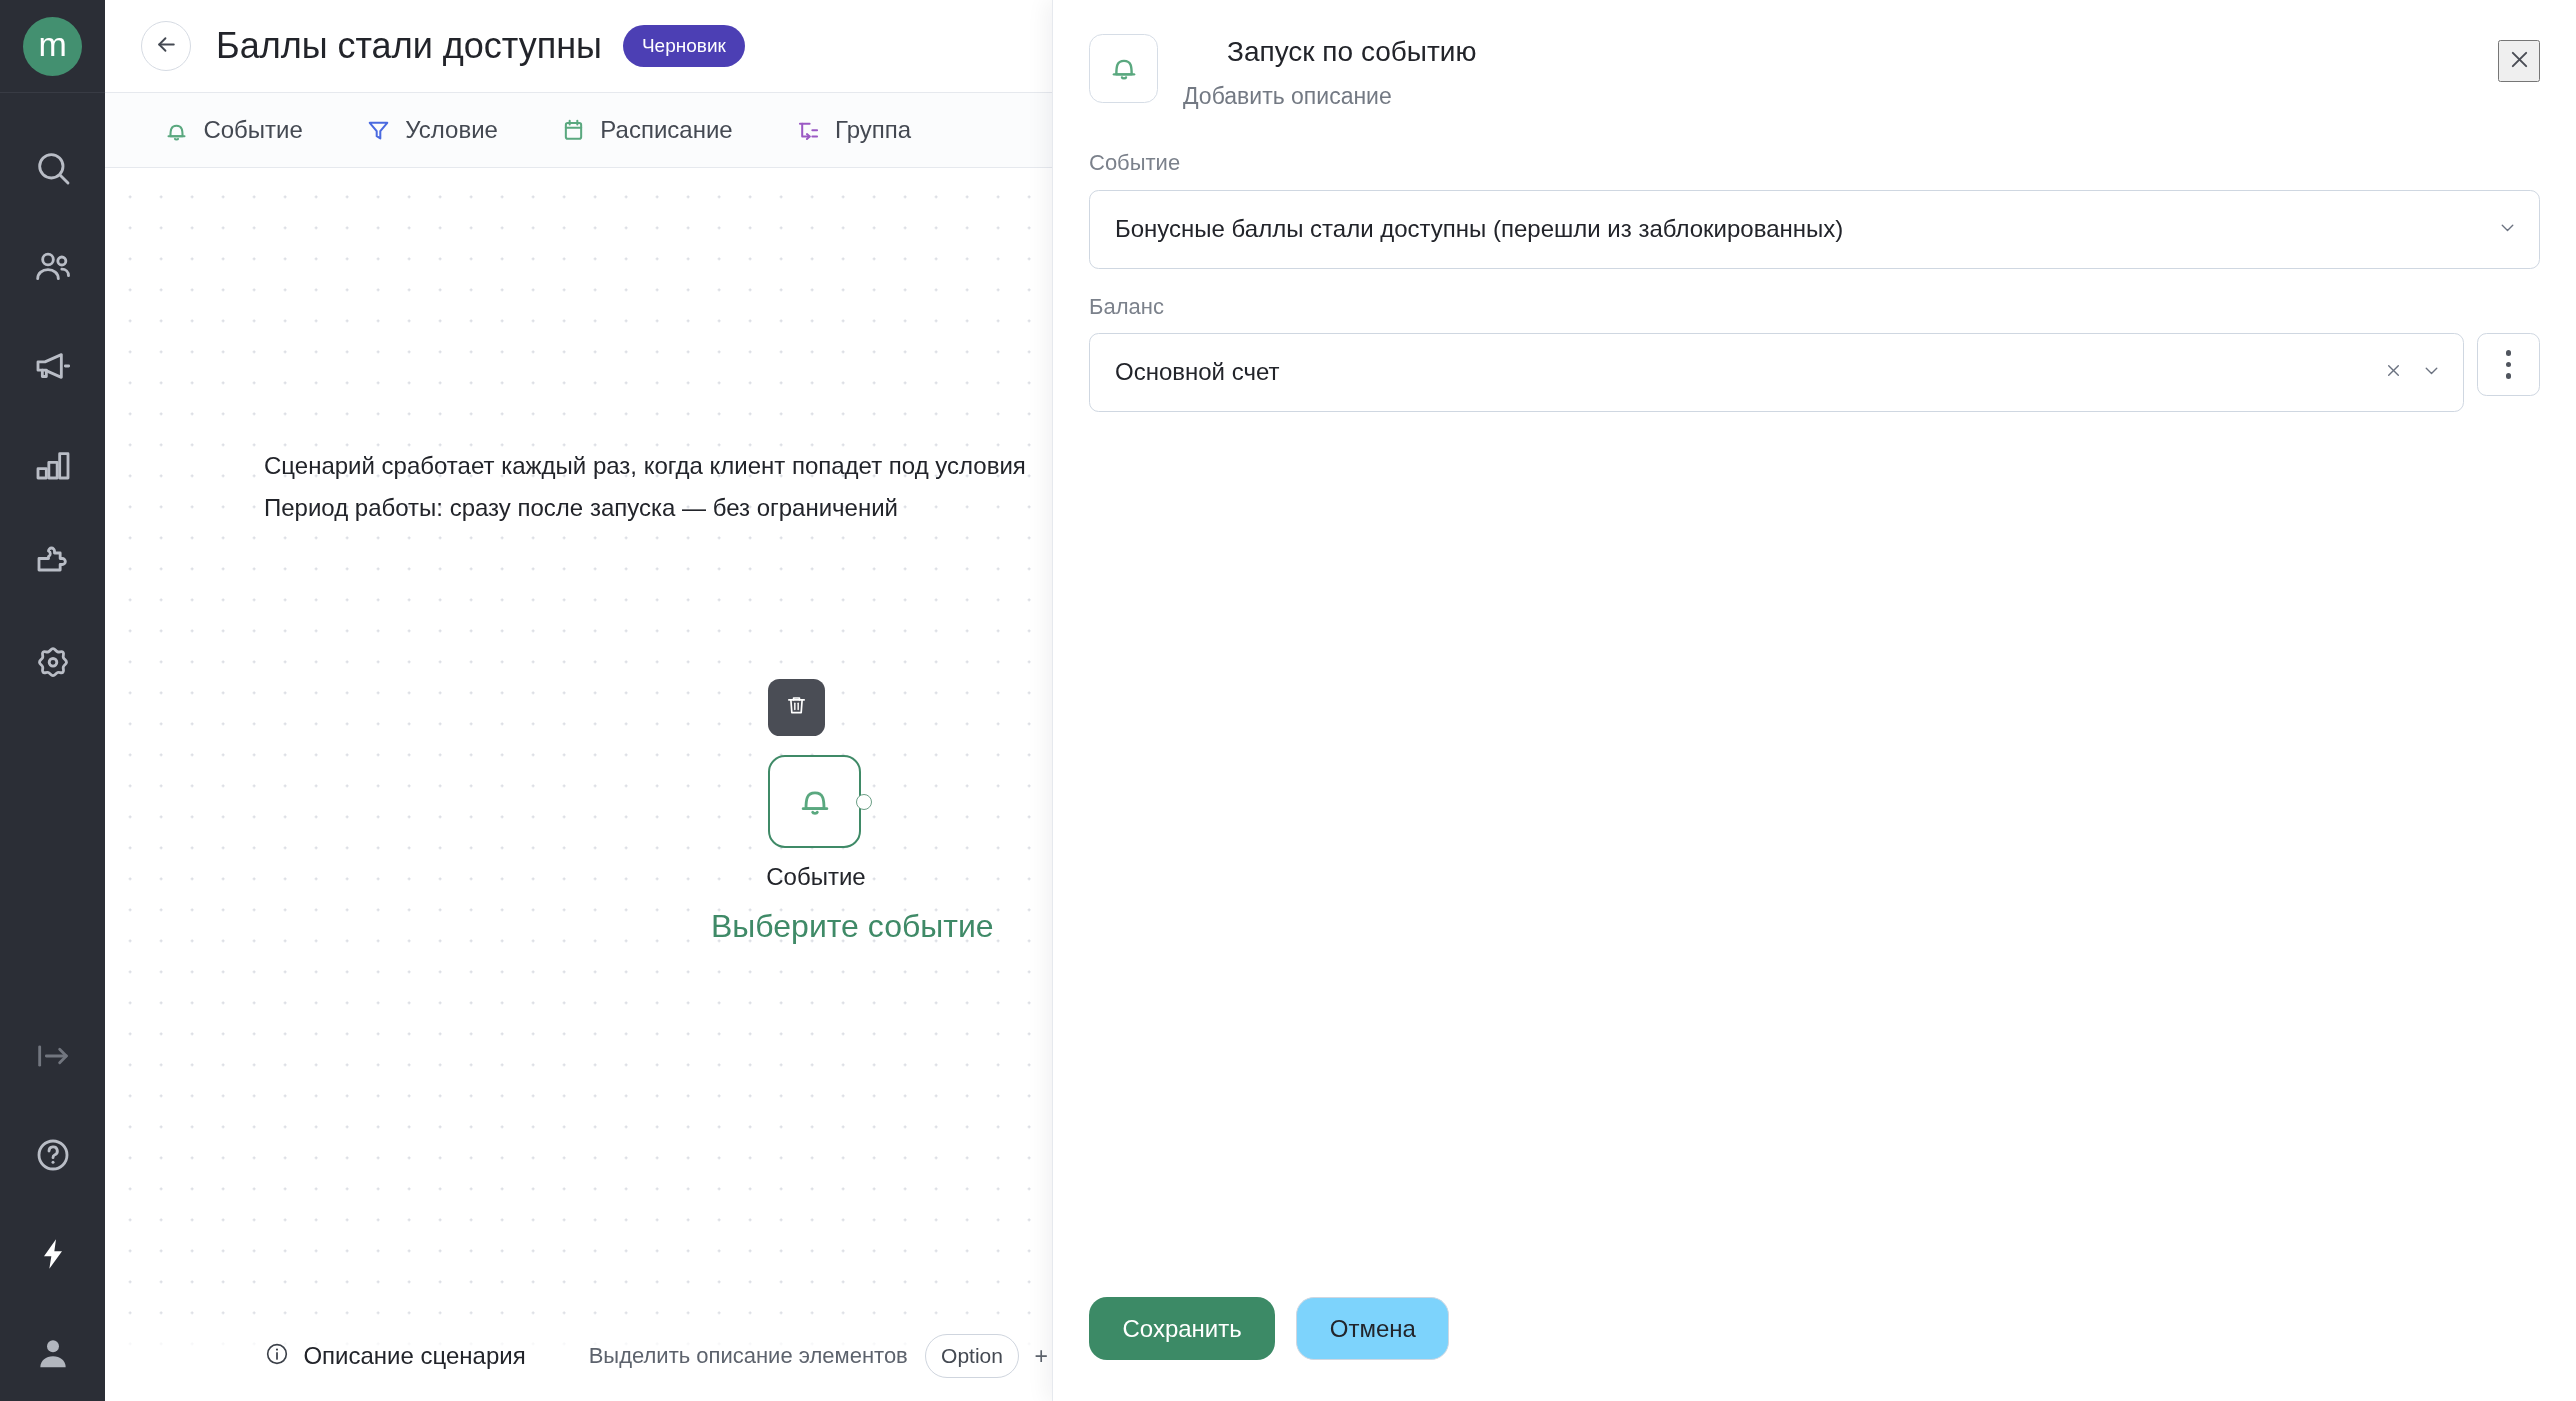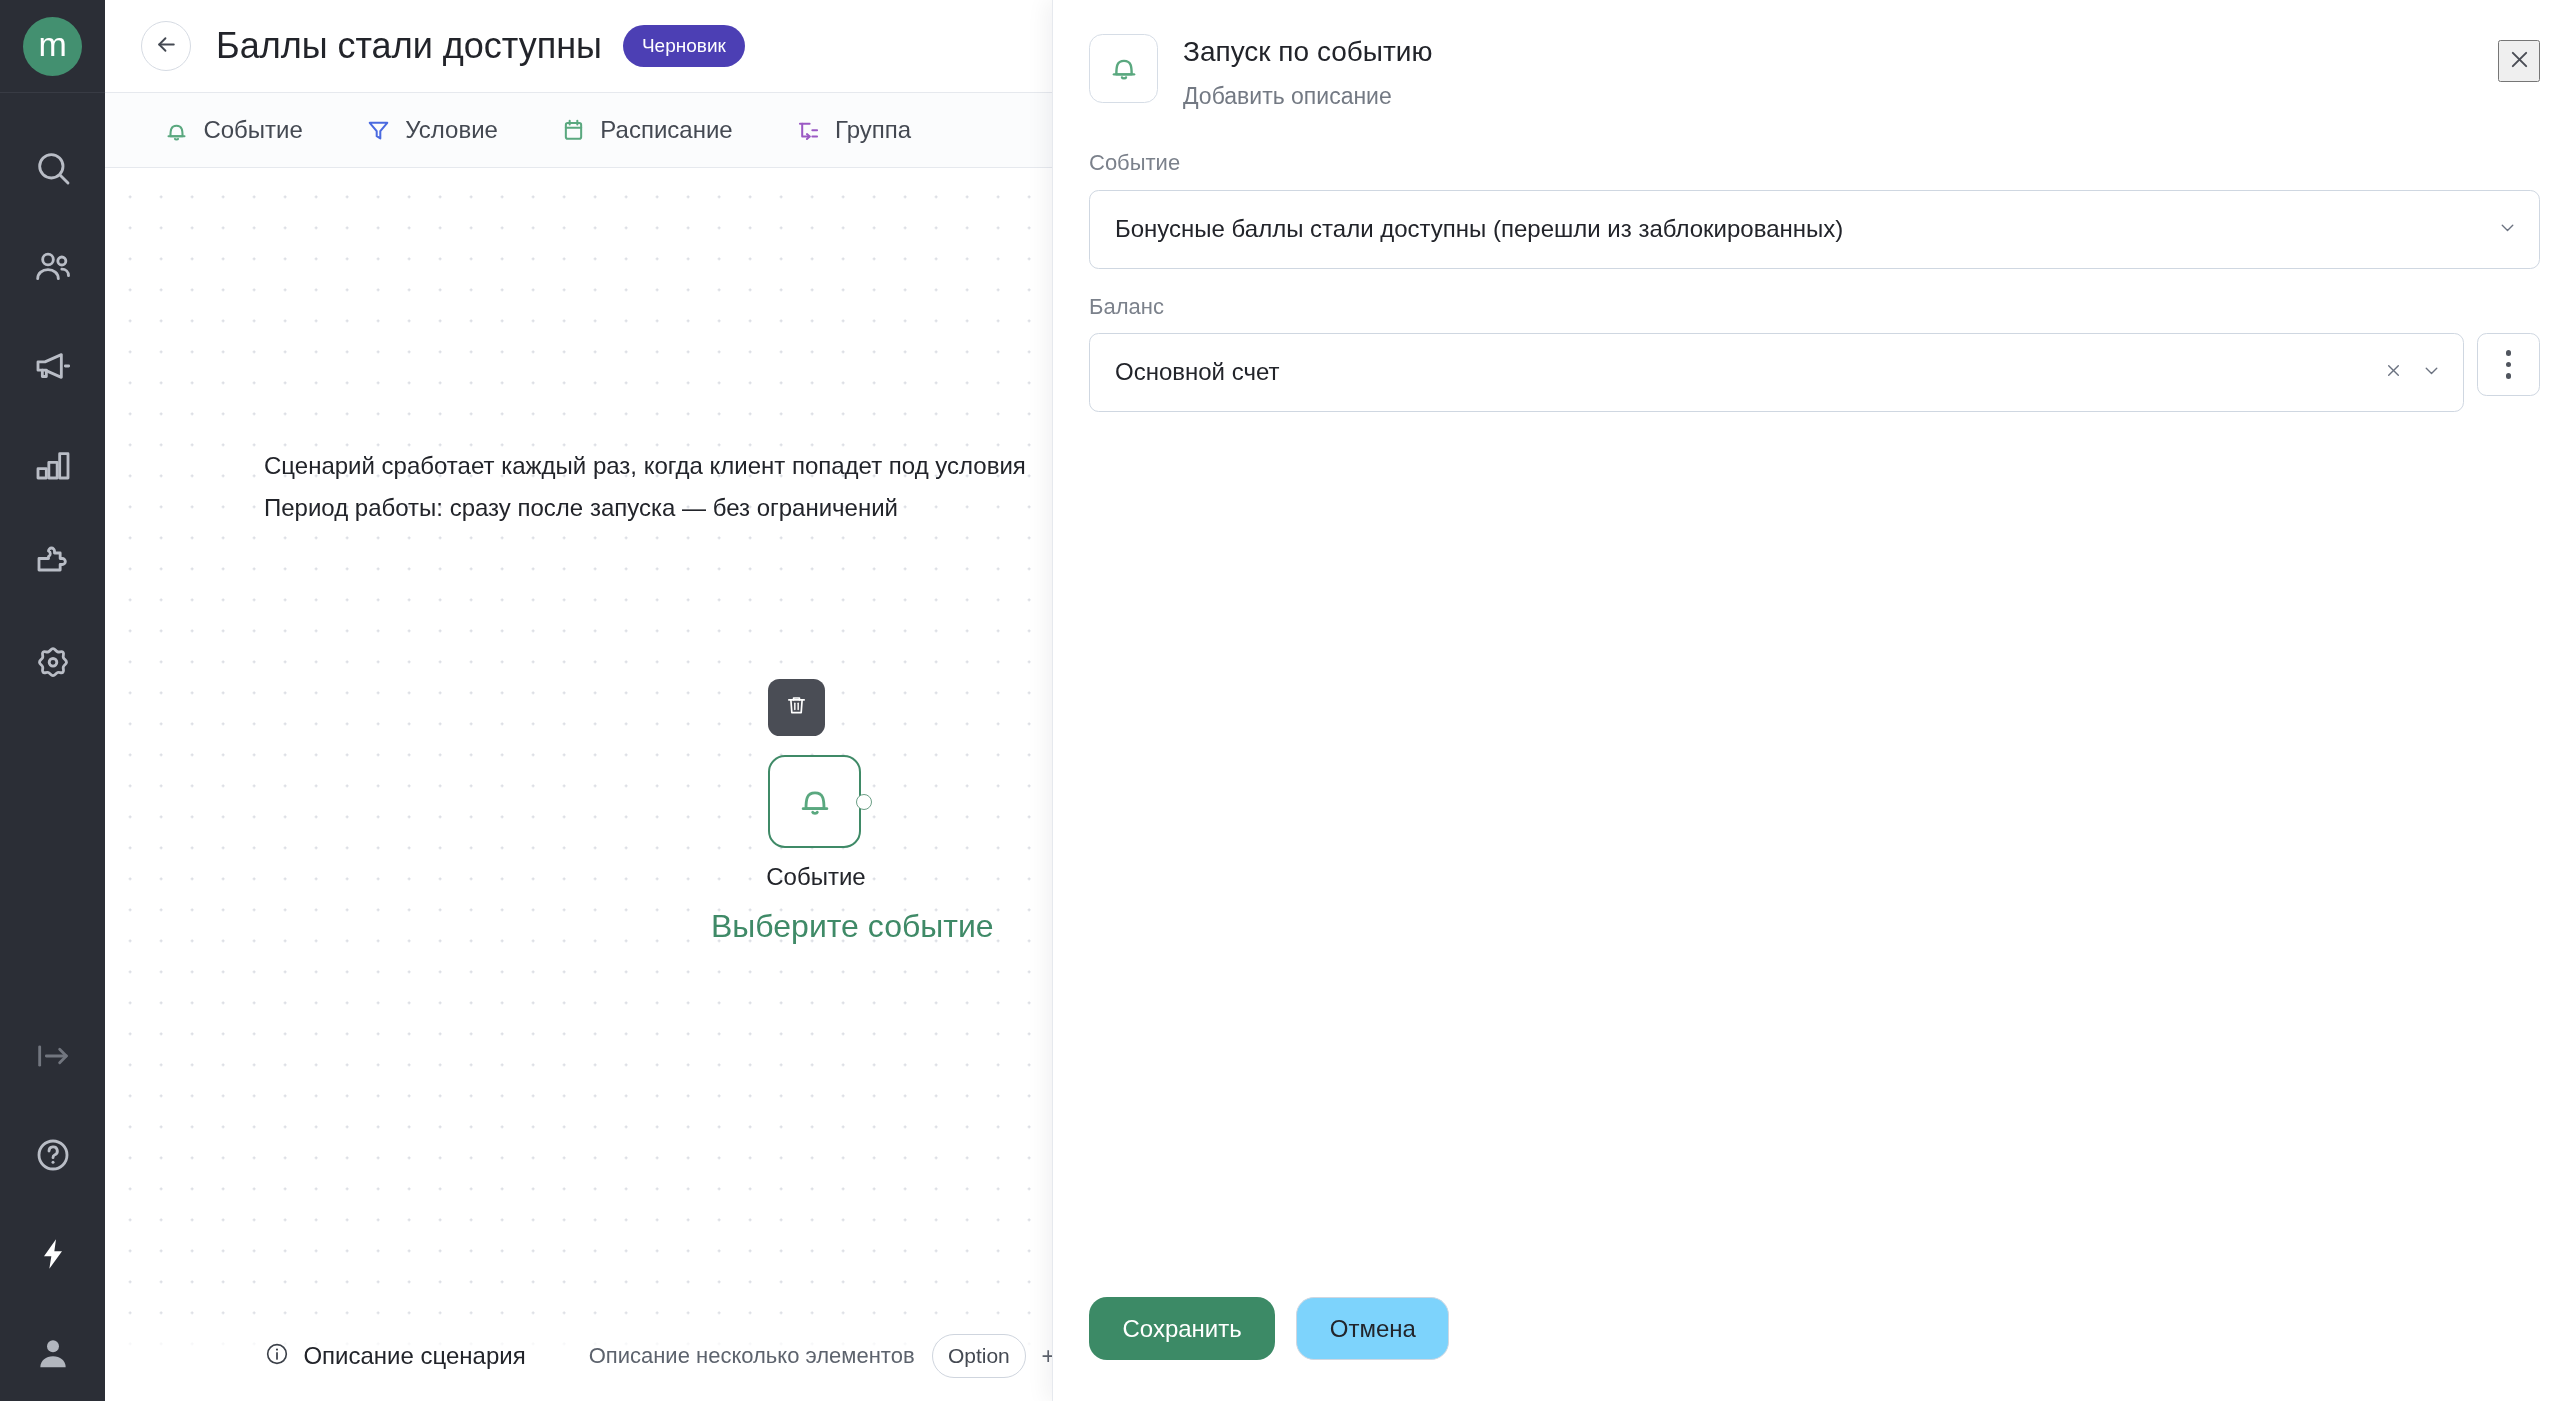--- a/index.html
+++ b/index.html
@@ -172,21 +172,21 @@
     display: flex; flex-direction: column;
   }
   .panel-head { display: flex; padding: 34px 38px 0 36px; position: relative; }
   .panel-badge {
     width: 69px; height: 69px; border-radius: 13.4px;
     border: 1px solid #d6dde6; background: #fff;
     display: flex; align-items: center; justify-content: center;
     flex: 0 0 69px;
   }
   .panel-head-text { margin-left: 25px; padding-top: 1.9px; }
-  .panel-title { font-size: 28px; color: #22242a; white-space: nowrap; }
+  .panel-title { font-size: 28px; color: #22242a; white-space: nowrap; margin-left: 44px; }
   .panel-desc { margin-top: 15.3px; font-size: 23px; color: #737983; white-space: nowrap; }
   .panel-close {
     position: absolute; right: 36px; top: 40px;
     width: 42px; height: 42px;
     display: flex; align-items: center; justify-content: center;
   }
 
   .panel-body { flex: 1 1 auto; padding: 40px 36px 0 36px; overflow: hidden; }
   .field { margin-bottom: 25px; }
   .field-label { font-size: 22px; color: #7b818b; margin-bottom: 13.4px; }
@@ -436,21 +436,21 @@
         <div class="sb-item" style="pointer-events:auto">
           <span>
             <svg width="26" height="26" viewBox="0 0 24 24">
               <circle cx="12" cy="12" r="8.6" fill="none" stroke="#3b4049" stroke-width="1.5"></circle>
               <line x1="12" y1="11" x2="12" y2="16.6" stroke="#3b4049" stroke-width="1.6" stroke-linecap="round"></line>
               <circle cx="12" cy="7.9" r="1" fill="#3b4049"></circle>
             </svg>
           </span>
           <span class="sb-label">Описание сценария</span>
         </div>
-        <span class="sb-hint">Описание несколько элементов</span>
+        <span class="sb-hint">Выделить описание элементов</span>
         <span class="kbd">Option</span>
         <span class="sb-plus">+</span>
       </div>
     </div>
   </div>
 
   <aside class="panel">
 
     <div class="panel-head">
       <div class="panel-badge">

